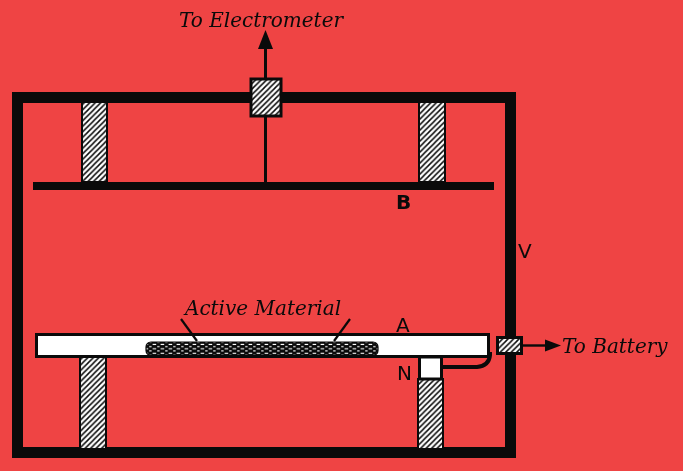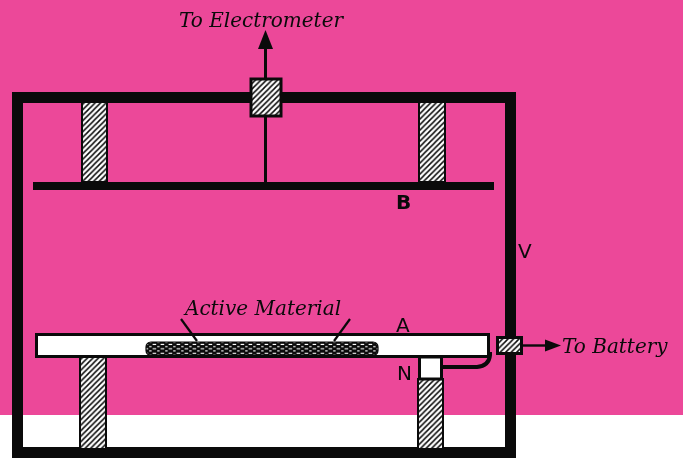--- a/index.html
+++ b/index.html
@@ -6,22 +6,22 @@
     margin: 0;
     padding: 0;
     width: 683px;
     height: 471px;
     background: #ffffff;
     overflow: hidden;
   }
   .stage {
     position: relative;
     width: 683px;
-    height: 415px;
-    background: #ec4899;
+    height: 471px;
+    background: #ef4444;
   }
   svg { display: block; }
   .script-label {
     font-family: "DejaVu Serif", "Liberation Serif", serif;
     font-style: italic;
     font-size: 20px;
     fill: #0a0a0a;
   }
   .part-label {
     font-family: "DejaVu Sans", "Liberation Sans", sans-serif;

